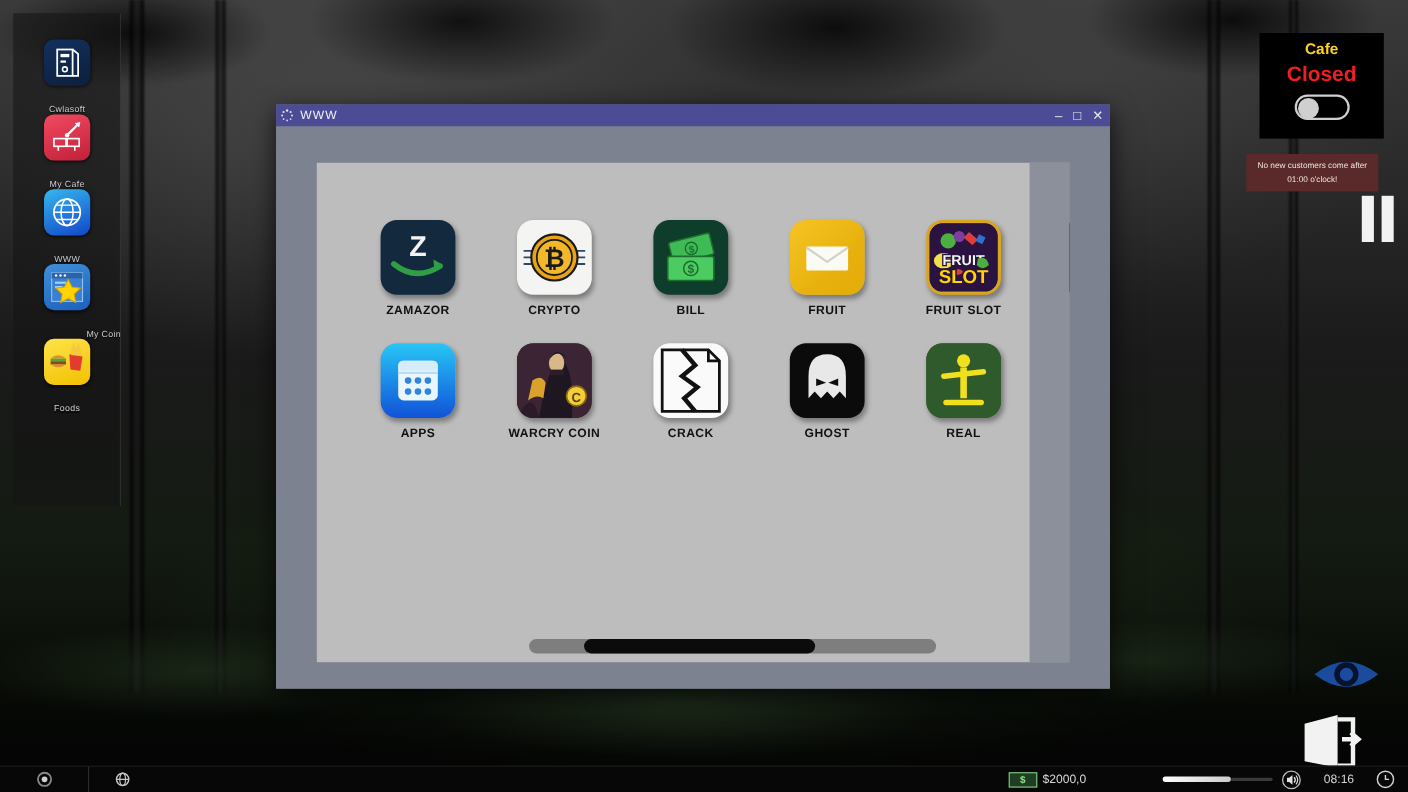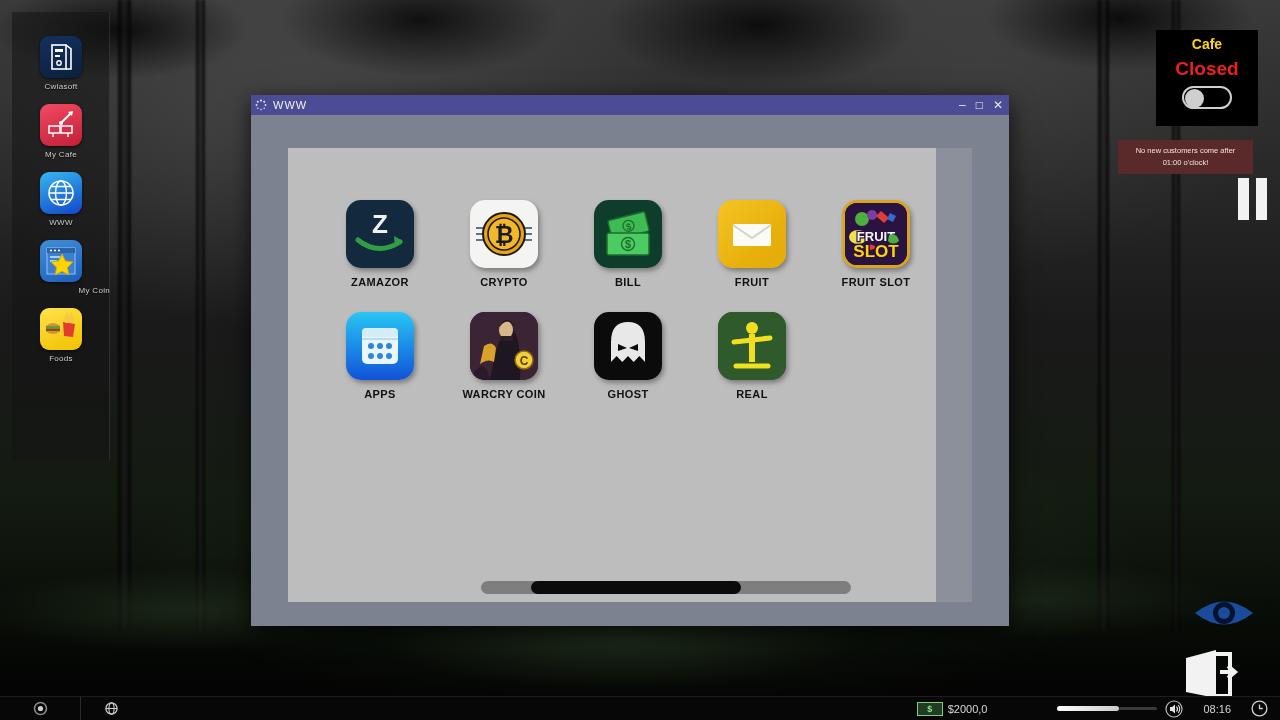--- a/index.html
+++ b/index.html
@@ -47,21 +47,21 @@
     background:rgba(20,20,20,.55);
     border-right:1px solid rgba(90,90,90,.35);
   }
   .desk-icon { position:absolute; left:0; width:98px; text-align:center; cursor:pointer; }
   .desk-icon .box {
     width:42px; height:42px; margin:0 auto; border-radius:9px;
     position:relative; overflow:hidden;
     box-shadow:0 1px 3px rgba(0,0,0,.7);
   }
   .desk-icon .lbl {
-    margin-top:4px; font-size:8px; color:#cfcfcf; letter-spacing:.3px;
+    margin-top:17px; font-size:8px; color:#cfcfcf; letter-spacing:.3px;
     text-shadow:0 1px 1px #000; white-space:nowrap;
   }
   .d0 { top:24px; } .d1 { top:92px; } .d2 { top:160px; } .d3 { top:228px;text-align:right; } .d4 { top:296px; }
 
   .ic-cwl { background:linear-gradient(160deg,#12305e,#0d1f3d); }
   .ic-cafe{ background:linear-gradient(160deg,#f24b63,#c11f38); }
   .ic-www { background:linear-gradient(160deg,#36b7f0,#1246c8); }
   .ic-coin{ background:linear-gradient(160deg,#3f8fd8,#1d5fbd); }
   .ic-food{ background:linear-gradient(160deg,#ffe34a,#f2c000); }
 
@@ -124,35 +124,35 @@
     position:absolute; left:193px; bottom:8px; width:370px; height:13px;
     background:#7e7e7e; border-radius:7px; cursor:pointer;
   }
   #hthumb {
     position:absolute; left:50px; top:0; width:210px; height:13px;
     background:#0b0b0b; border-radius:7px; cursor:grab;
   }
 
   
   #cafe-panel {
-    position:absolute; right:22px; top:30px; width:102px; height:96px;
+    position:absolute; right:22px; top:30px; width:113px; height:96px;
     background:#000; text-align:center; padding-top:6px;
   }
   #cafe-panel .cp-t { color:#ffd21f; font-size:14px; font-weight:bold; }
   #cafe-panel .cp-s { color:#ef1f1f; font-size:19px; font-weight:bold; margin-top:6px; }
   #toggle {
     width:50px; height:23px; border-radius:12px; border:2px solid #cfcfcf;
     margin:6px auto 0; position:relative; background:#000; cursor:pointer;
   }
   #toggle .knob {
     position:absolute; left:1px; top:1px; width:19px; height:19px;
     border-radius:50%; background:#cfcfcf;
   }
   #tooltip {
-    position:absolute; right:27px; top:140px; width:135px;
+    position:absolute; right:27px; top:140px; width:120px;
     background:#5a2a2a; color:#efe2e2; font-size:7.5px; text-align:center;
     padding:5px 4px; line-height:1.6;
   }
   #pause {
     position:absolute; right:10px; top:178px; width:34px; height:42px; cursor:pointer;
   }
   #pause i { position:absolute; top:0; width:11px; height:42px; background:#f2f2f2; display:block; }
   #pause i:first-child { left:2px; } #pause i:last-child { left:20px; }
 
   #eye { position:absolute; right:24px; top:592px; width:64px; height:42px; cursor:pointer; }
@@ -415,20 +415,30 @@
               <ellipse cx="36" cy="18" rx="7" ry="9" fill="#d8b888"></ellipse>
               <path d="M29 16 Q36 4 45 14 Q42 8 36 8 Q31 9 29 16 z" fill="#201520"></path>
               <rect x="30" y="24" width="13" height="5" fill="#2a1e28"></rect>
               <circle cx="54" cy="48" r="9" fill="#f2cf3b" stroke="#8a6a10" stroke-width="1.5"></circle>
               <text x="54" y="53" font-family="Liberation Sans, sans-serif" font-size="12" font-weight="bold" fill="#5a4408" text-anchor="middle">C</text>
             </svg>
           </div>
           <div class="nm">WARCRY COIN</div>
         </div>
 
+        <div class="app">
+          <div class="tile t-crack">
+            <svg width="68" height="68" viewBox="0 0 68 68">
+              <path d="M8 6 H50 L60 16 V62 H8 z" fill="#fafafa" stroke="#111" stroke-width="2.5"></path>
+              <path d="M50 6 L50 16 L60 16" fill="none" stroke="#111" stroke-width="2.5"></path>
+              <path d="M26 6 L38 20 L26 30 L40 40 L28 50 L38 62" fill="none" stroke="#111" stroke-width="4" stroke-linejoin="miter"></path>
+            </svg>
+          </div>
+          <div class="nm">CRACK</div>
+        </div>
 
 
         <div class="app">
           <div class="tile t-ghost">
             <svg width="68" height="68" viewBox="0 0 68 68">
               <path d="M34 10 q17 0 17 20 v20 l-5.6 -6 -5.7 6 -5.7 -6 -5.7 6 -5.7 -6 -5.6 6 V30 q0 -20 17 -20 z" fill="#e8e8e8"></path>
               <path d="M24 32 l9 4 -9 3 z" fill="#0b0b0b"></path>
               <path d="M44 32 l-9 4 9 3 z" fill="#0b0b0b"></path>
             </svg>
           </div>

